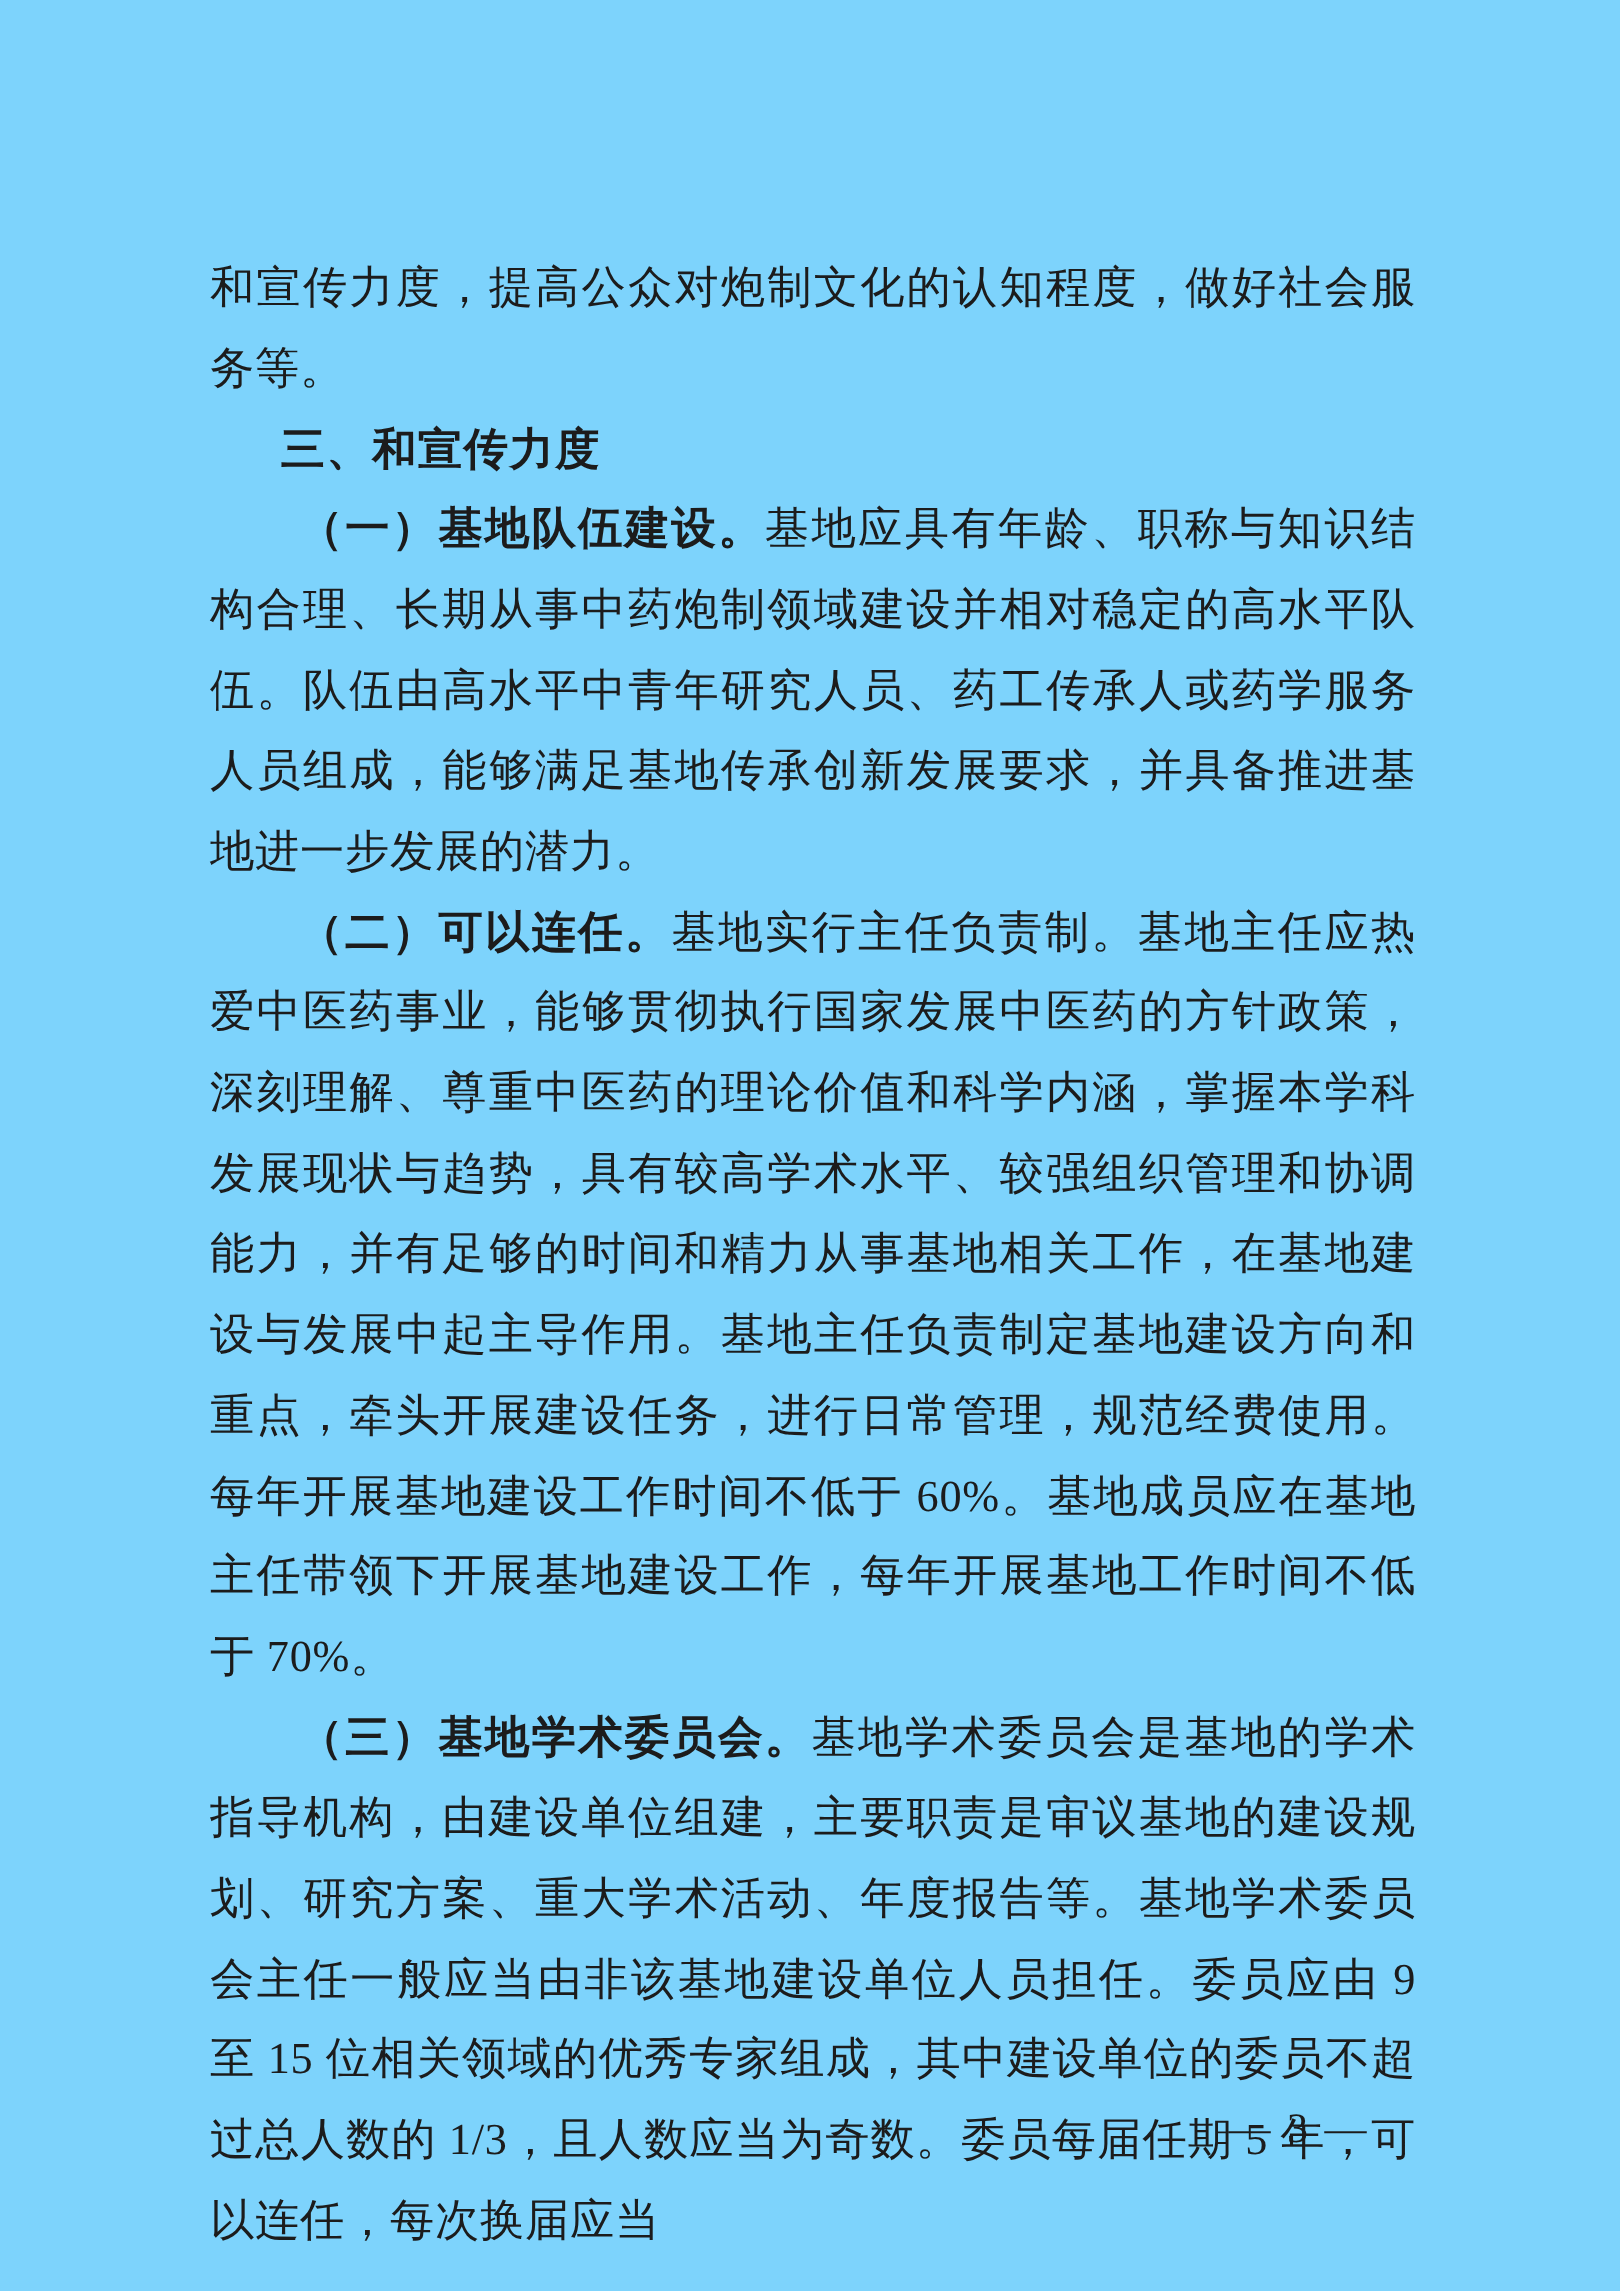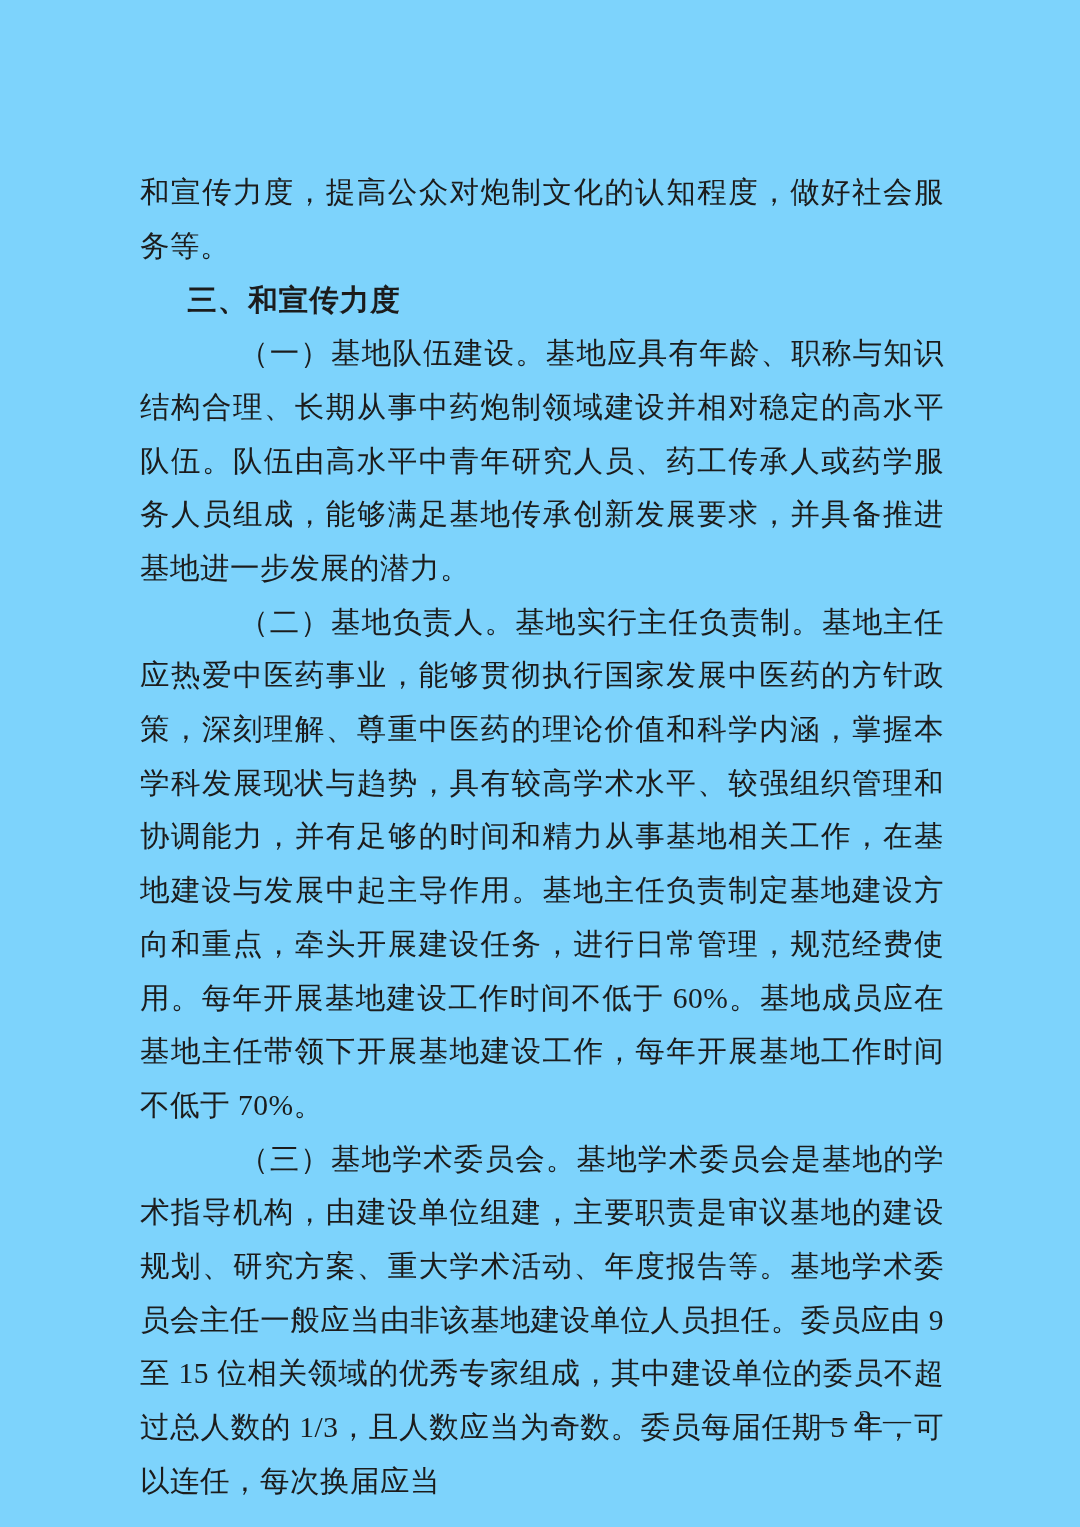--- a/index.html
+++ b/index.html
@@ -30,22 +30,21 @@
     letter-spacing: 0.5px;
     margin: 0;
   }
   .no-indent {
     text-indent: 0;
   }
   .para {
     text-indent: 2em;
   }
   .lead {
-    font-weight: 400;
-    margin-left: 40px;
+    font-weight: 700;
   }
   .section-heading {
     font-family: "Liberation Sans", "DejaVu Sans", sans-serif;
     font-weight: 700;
     font-size: 29.5px;
     line-height: 53.7px;
     text-indent: 1.6em;
     letter-spacing: 1px;
     margin: 0;
   }
@@ -65,20 +64,20 @@
 
 <div class="page">
   <div class="content">
 
     <p class="body-text no-indent">和宣传力度，提高公众对炮制文化的认知程度，做好社会服务等。</p>
 
     <h2 class="section-heading">三、和宣传力度</h2>
 
     <p class="body-text para"><span class="lead">（一）基地队伍建设。</span><span>基地应具有年龄、职称与知识结构合理、长期从事中药炮制领域建设并相对稳定的高水平队伍。队伍由高水平中青年研究人员、药工传承人或药学服务人员组成，能够满足基地传承创新发展要求，并具备推进基地进一步发展的潜力。</span></p>
 
-    <p class="body-text para"><span class="lead">（二）基地负责人。</span><span>基地实行主任负责制。基地主任应热爱中医药事业，能够贯彻执行国家发展中医药的方针政策，深刻理解、尊重中医药的理论价值和科学内涵，掌握本学科发展现状与趋势，具有较高学术水平、较强组织管理和协调能力，并有足够的时间和精力从事基地相关工作，在基地建设与发展中起主导作用。基地主任负责制定基地建设方向和重点，牵头开展建设任务，进行日常管理，规范经费使用。每年开展基地建设工作时间不低于 60%。基地成员应在基地主任带领下开展基地建设工作，每年开展基地工作时间不低于 70%。</span></p>
+    <p class="body-text para"><span class="lead">（二）可以连任。</span><span>基地实行主任负责制。基地主任应热爱中医药事业，能够贯彻执行国家发展中医药的方针政策，深刻理解、尊重中医药的理论价值和科学内涵，掌握本学科发展现状与趋势，具有较高学术水平、较强组织管理和协调能力，并有足够的时间和精力从事基地相关工作，在基地建设与发展中起主导作用。基地主任负责制定基地建设方向和重点，牵头开展建设任务，进行日常管理，规范经费使用。每年开展基地建设工作时间不低于 60%。基地成员应在基地主任带领下开展基地建设工作，每年开展基地工作时间不低于 70%。</span></p>
 
     <p class="body-text para"><span class="lead">（三）基地学术委员会。</span><span>基地学术委员会是基地的学术指导机构，由建设单位组建，主要职责是审议基地的建设规划、研究方案、重大学术活动、年度报告等。基地学术委员会主任一般应当由非该基地建设单位人员担任。委员应由 9 至 15 位相关领域的优秀专家组成，其中建设单位的委员不超过总人数的 1/3，且人数应当为奇数。委员每届任期 5 年，可以连任，每次换届应当</span></p>
 
   </div>
 
   <div class="page-number">— 3 —</div>
 </div>
 
 </body></html>

